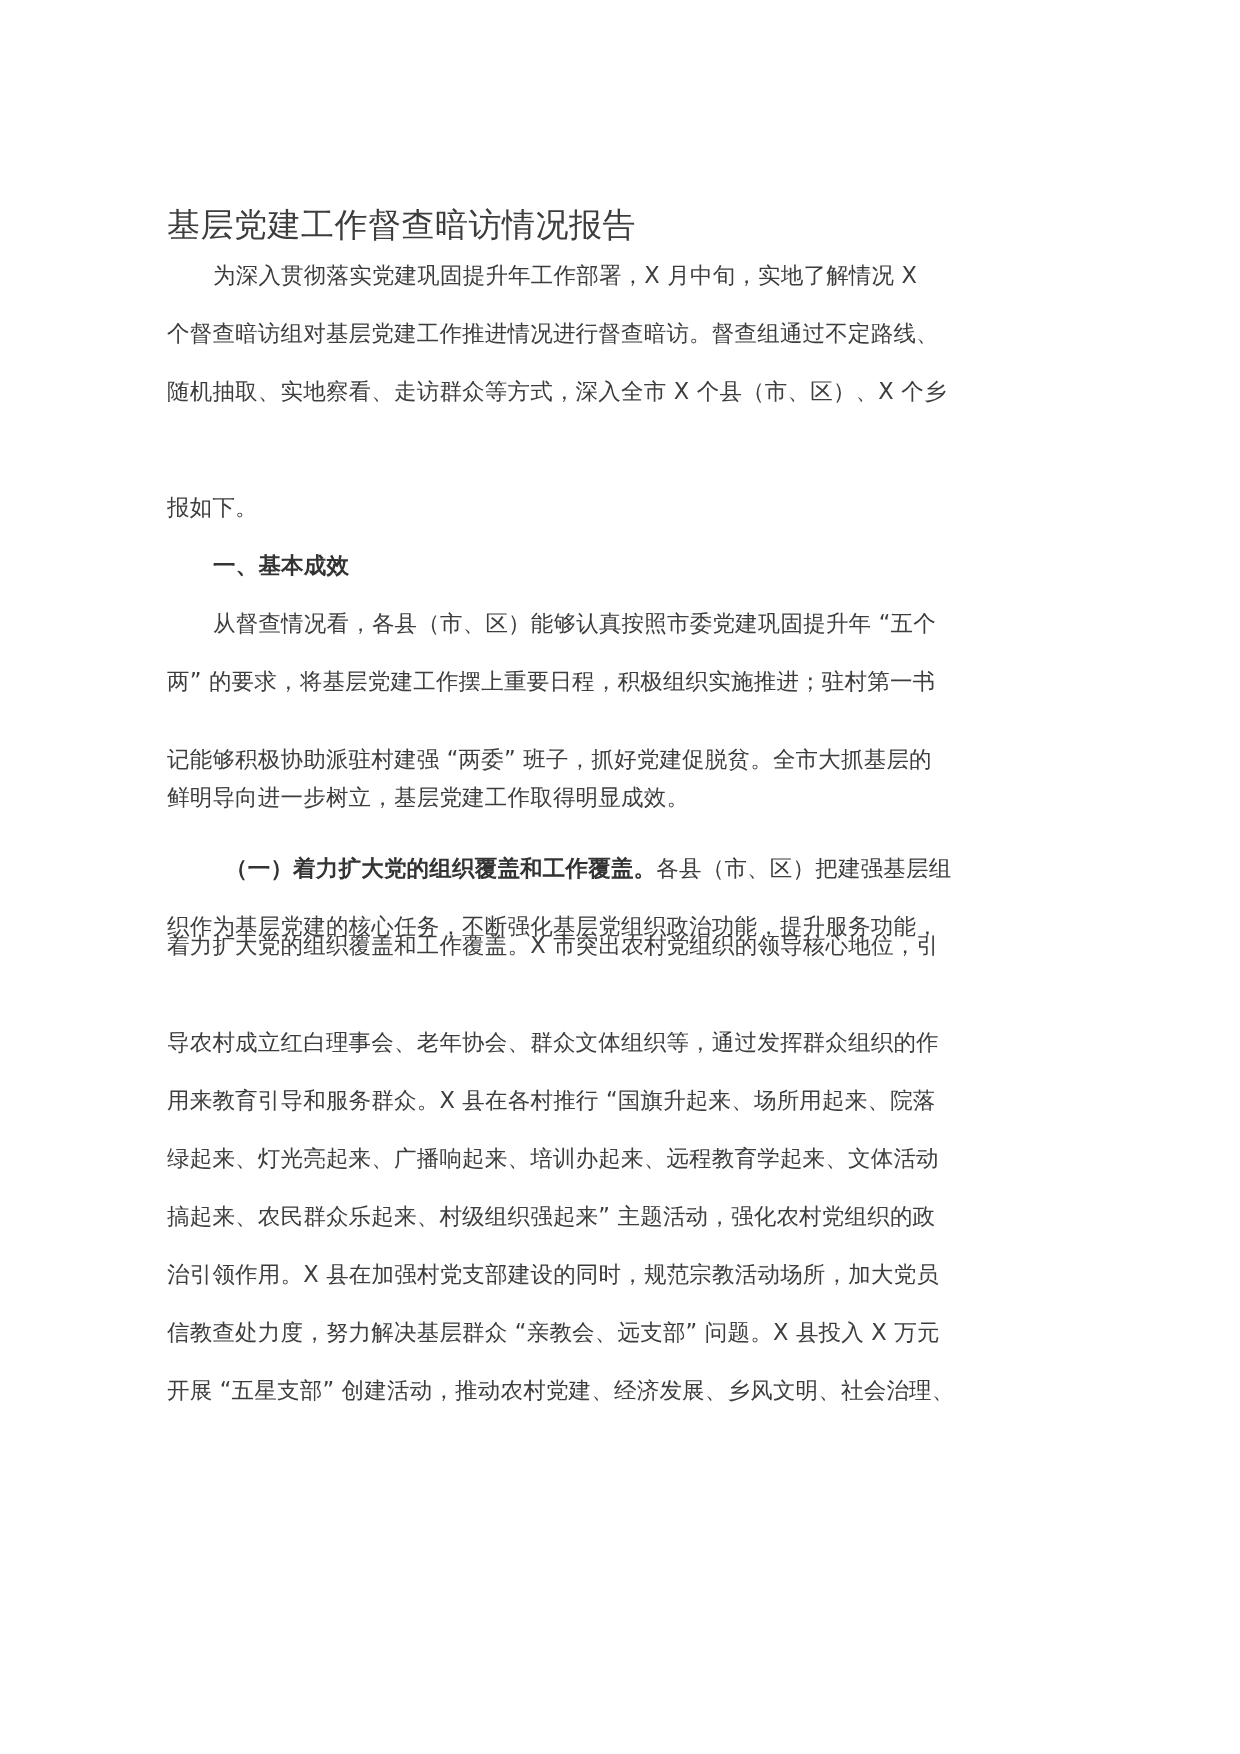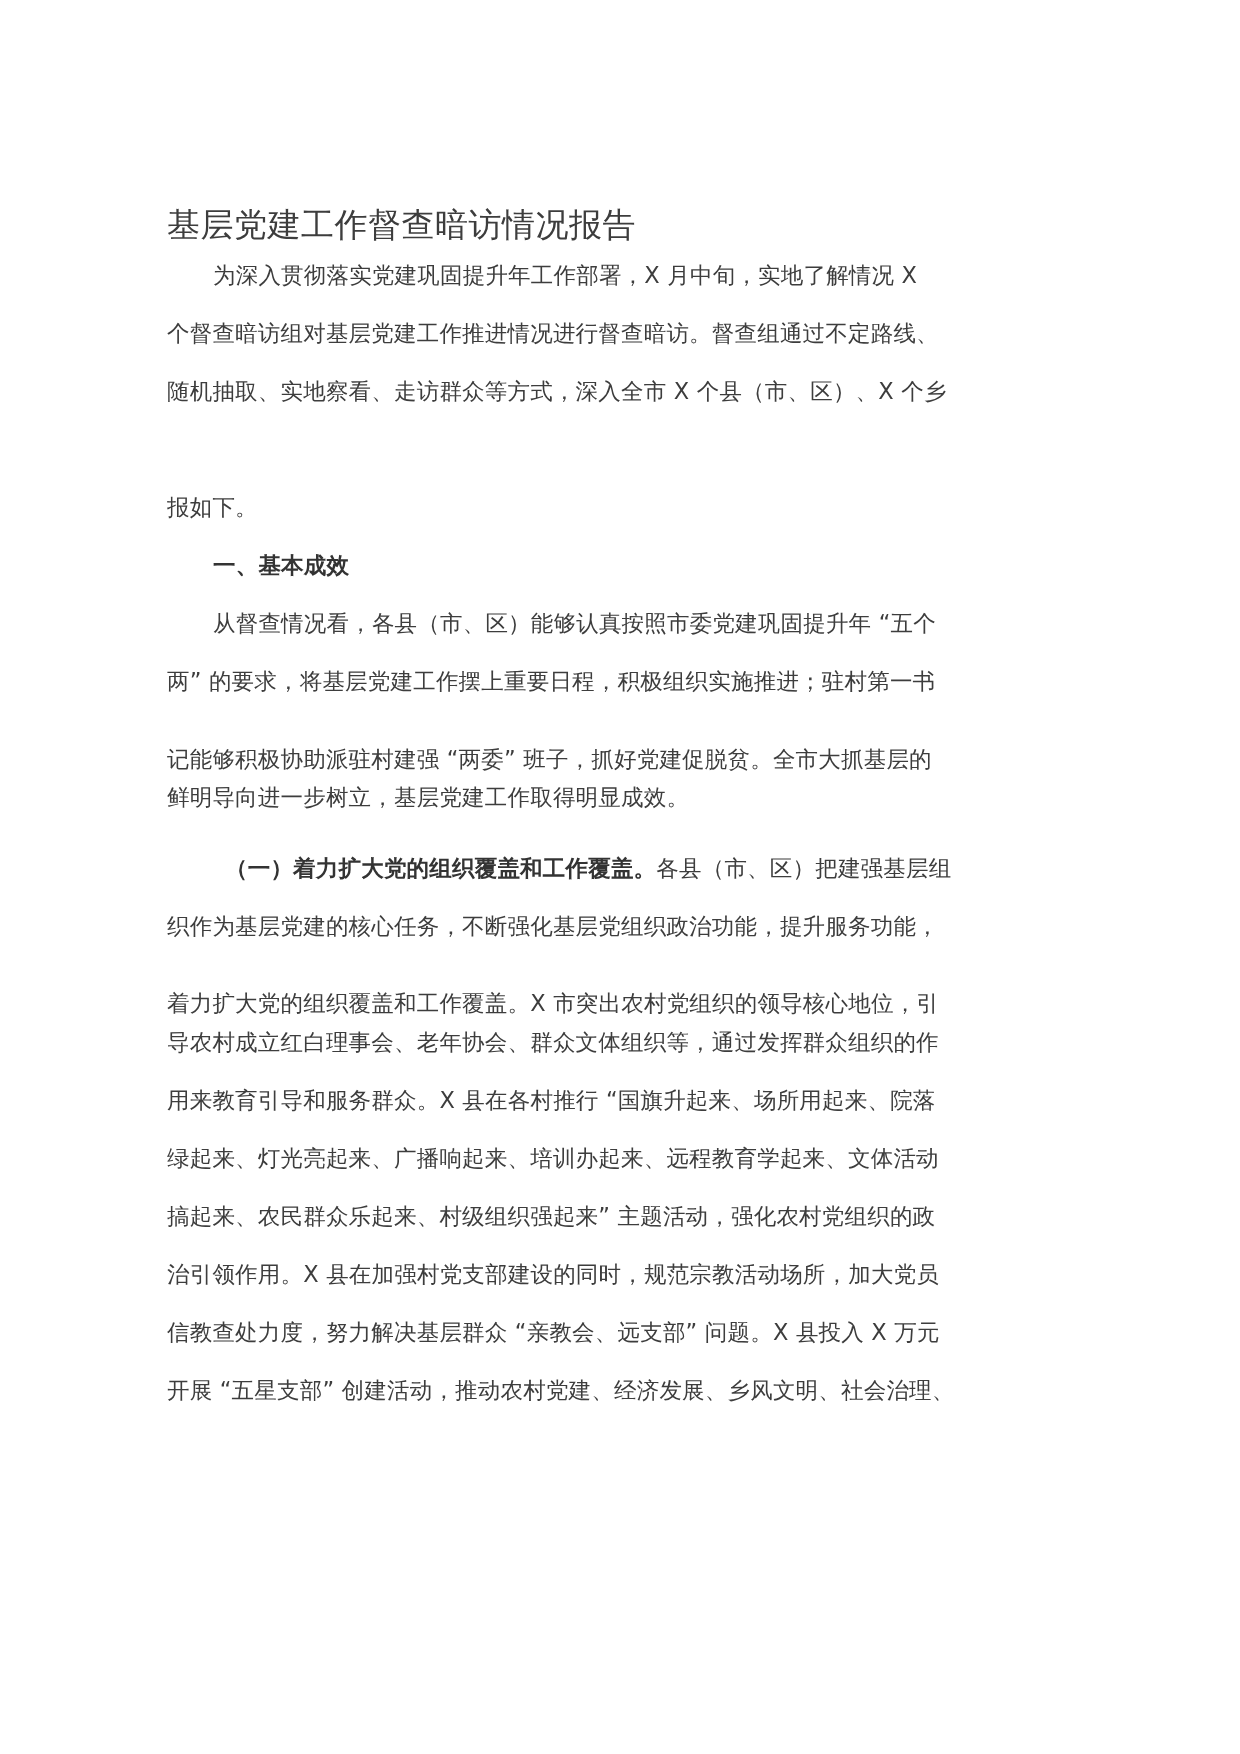--- a/index.html
+++ b/index.html
@@ -65,21 +65,21 @@
   <div class="line indent" style="top:608px;">从督查情况看，各县（市、区）能够认真按照市委党建巩固提升年 “五个</div>
   <div class="line" style="top:666px;">两” 的要求，将基层党建工作摆上重要日程，积极组织实施推进；驻村第一书</div>
   <div class="line" style="top:724px;margin-top:20px;">记能够积极协助派驻村建强 “两委” 班子，抓好党建促脱贫。全市大抓基层的</div>
   <div class="line" style="top:782px;">鲜明导向进一步树立，基层党建工作取得明显成效。</div>
 
   <div class="line indent2" style="top:853px;">
     <span class="bold">（一）着力扩大党的组织覆盖和工作覆盖。</span><span>各县（市、区）把建强基层组</span>
   </div>
 
   <div class="line" style="top:911px;">织作为基层党建的核心任务，不断强化基层党组织政治功能，提升服务功能，</div>
-  <div class="line" style="top:988px;">着力扩大党的组织覆盖和工作覆盖。X 市突出农村党组织的领导核心地位，引</div>
+  <div class="line" style="top:930px;">着力扩大党的组织覆盖和工作覆盖。X 市突出农村党组织的领导核心地位，引</div>
   <div class="line" style="top:1027px;">导农村成立红白理事会、老年协会、群众文体组织等，通过发挥群众组织的作</div>
   <div class="line" style="top:1085px;">用来教育引导和服务群众。X 县在各村推行 “国旗升起来、场所用起来、院落</div>
   <div class="line" style="top:1201px;">搞起来、农民群众乐起来、村级组织强起来” 主题活动，强化农村党组织的政</div>
   <div class="line" style="top:1143px;">绿起来、灯光亮起来、广播响起来、培训办起来、远程教育学起来、文体活动</div>
   <div class="line" style="top:1259px;">治引领作用。X 县在加强村党支部建设的同时，规范宗教活动场所，加大党员</div>
   <div class="line" style="top:1317px;">信教查处力度，努力解决基层群众 “亲教会、远支部” 问题。X 县投入 X 万元</div>
   <div class="line" style="top:1375px;">开展 “五星支部” 创建活动，推动农村党建、经济发展、乡风文明、社会治理、</div>
 
 </div>
 

